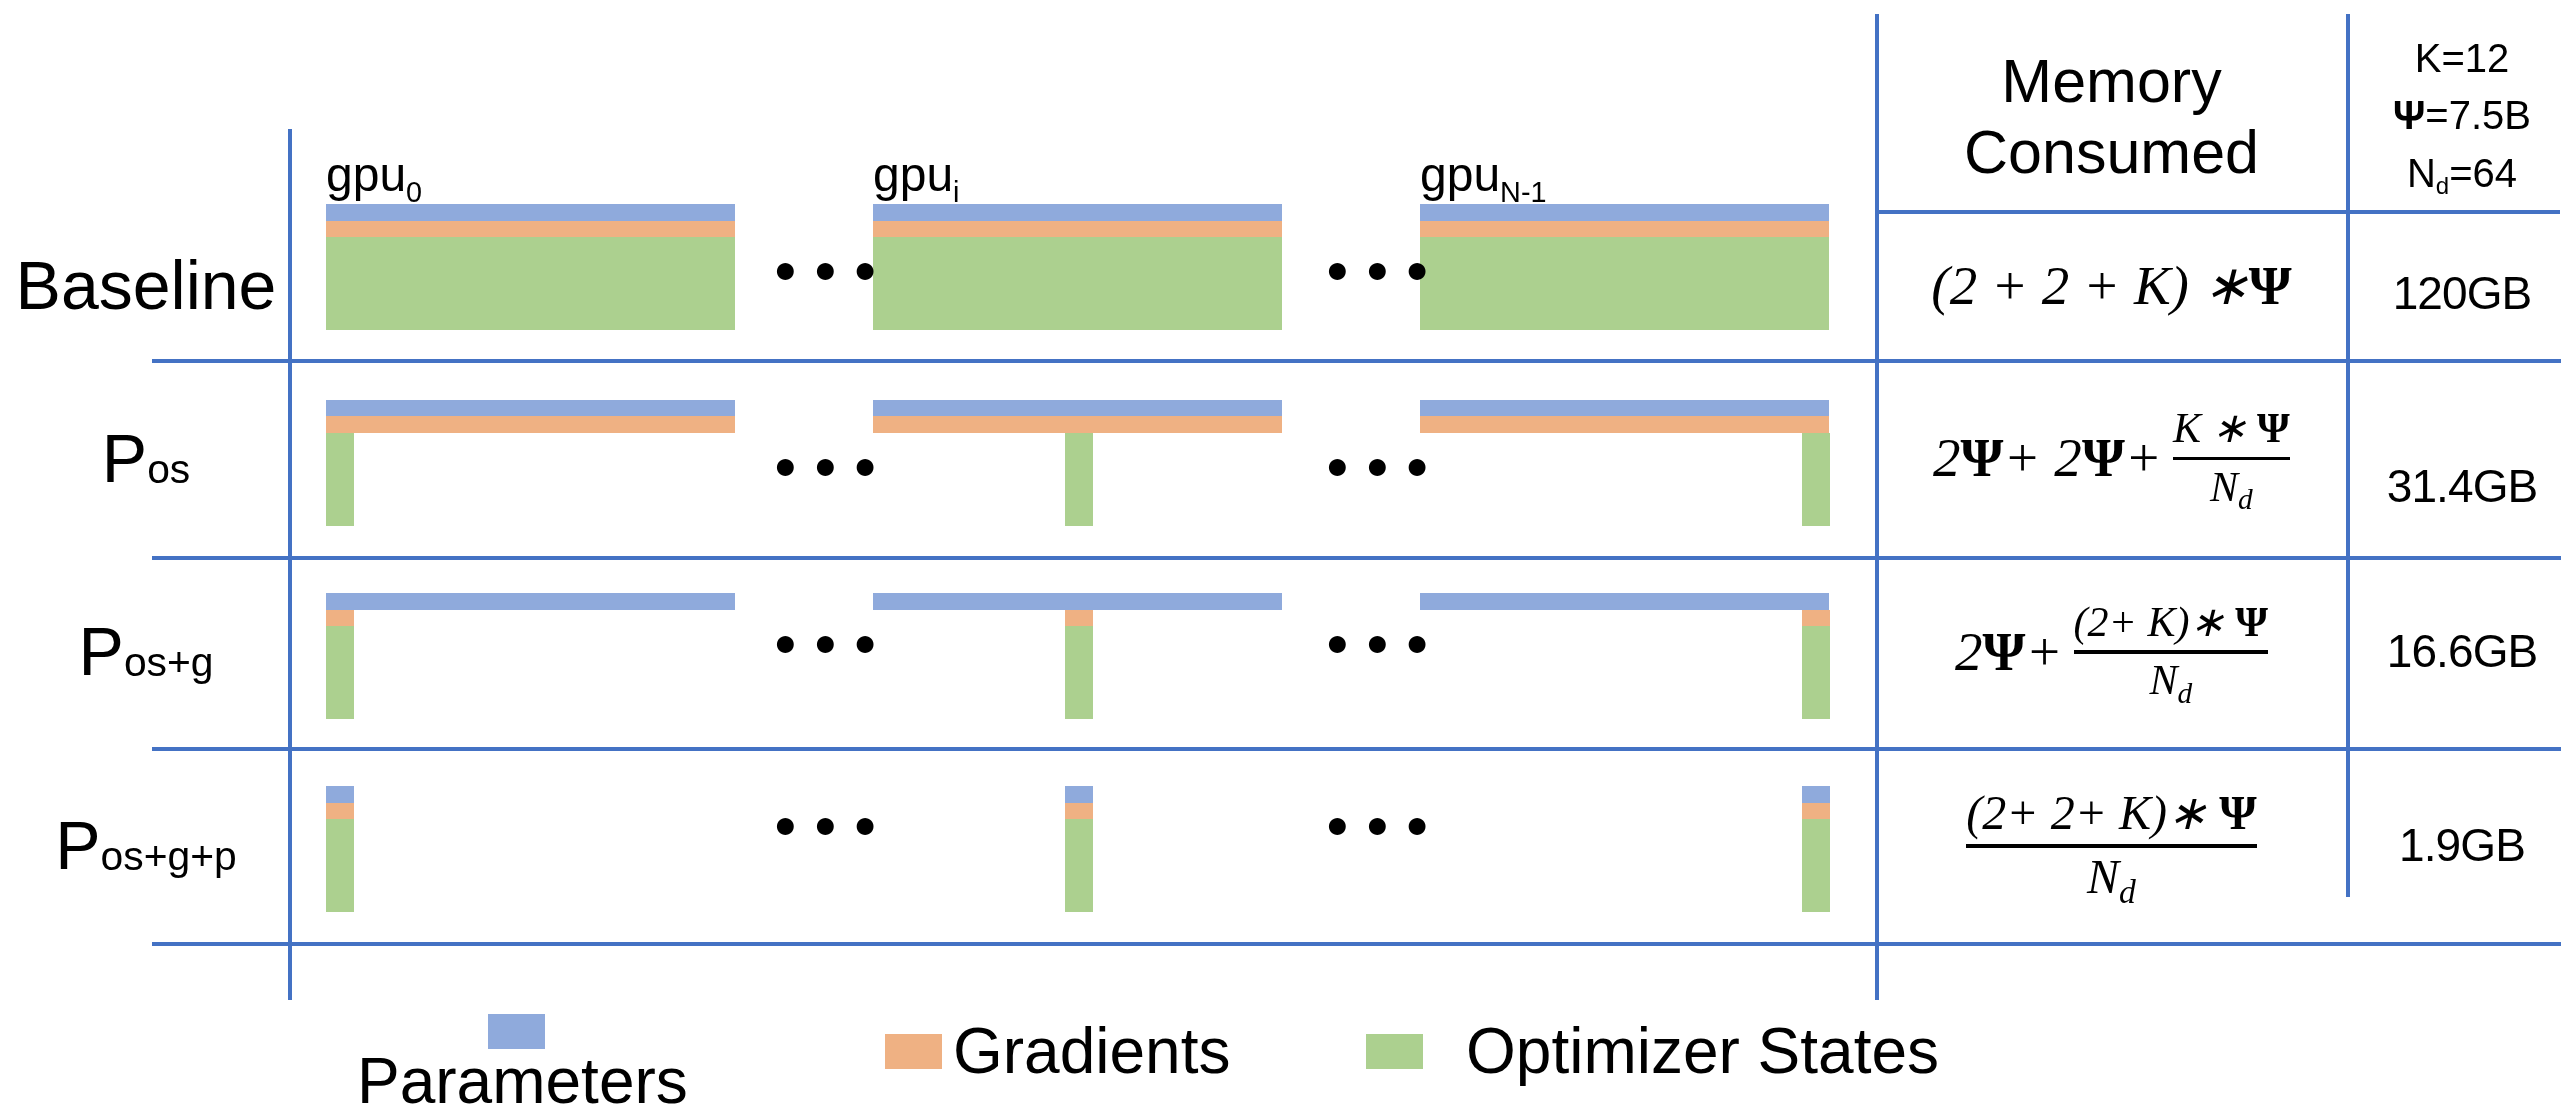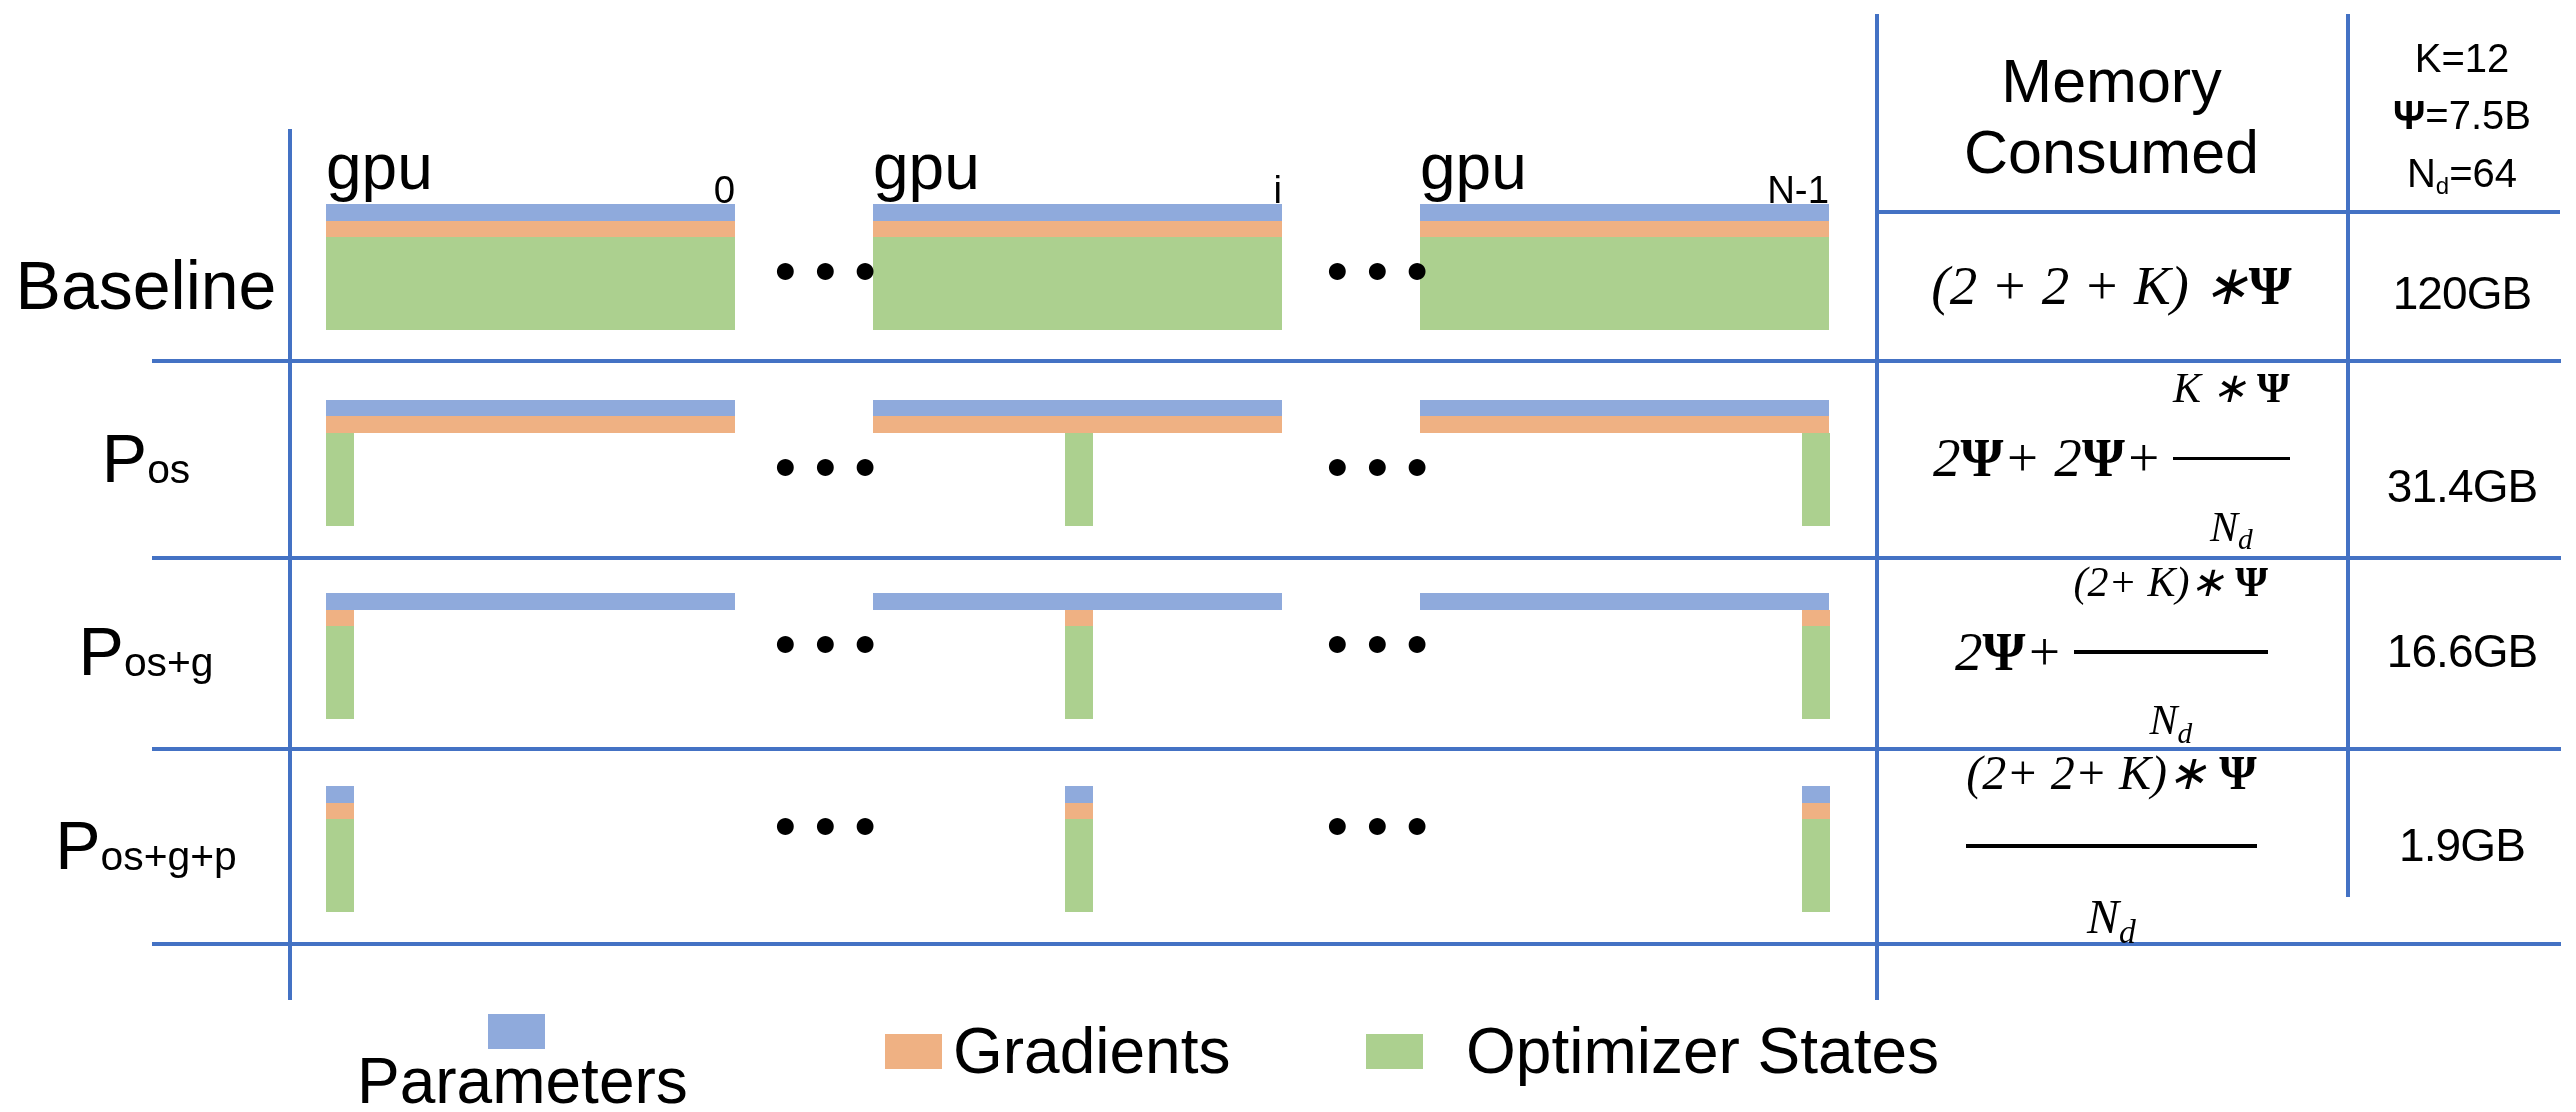--- a/index.html
+++ b/index.html
@@ -9,38 +9,38 @@
     font-family:"Liberation Sans",sans-serif;color:#000;overflow:hidden;
   }
   
   .hline,.vline{position:absolute;background:#4472C4;}
   .hline{height:3.7px;}
   .vline{width:3.7px;}
 
   
   .gpu-label{
     position:absolute;top:107px;height:92px;display:flex;align-items:flex-end;
-    justify-content:space-between;font-size:64px;line-height:1;
+    justify-content:flex-start;font-size:48px;line-height:1;
   }
   .ssub{font-size:60%;position:relative;top:.28em;}
 
   
   .row-label{
     position:absolute;left:0;width:292px;display:flex;align-items:center;
     justify-content:center;font-size:68px;line-height:1;
   }
 
   
   .formula-cell{
     position:absolute;left:1879px;width:465px;display:flex;align-items:center;
     justify-content:center;font-family:"Liberation Serif",serif;font-style:italic;
     font-size:55px;line-height:1;
   }
   .f-psi{font-style:normal;font-weight:bold;}
-  .frac{display:inline-flex;flex-direction:column;align-items:center;margin-left:11px;vertical-align:middle;gap:40px;}
+  .frac{display:inline-flex;flex-direction:column;align-items:center;margin-left:11px;vertical-align:middle;}
   .frac .num,.frac .den{font-size:42px;line-height:1;}
   .frac .rule{align-self:stretch;height:3.7px;background:#000;margin:7.4px 0 5.5px 0;}
   .frac .den .ssub{font-size:70%;}
 
   
   .gb-cell{
     position:absolute;left:2348px;width:228px;display:flex;align-items:center;
     justify-content:center;font-size:46px;letter-spacing:-0.9px;
   }
 

